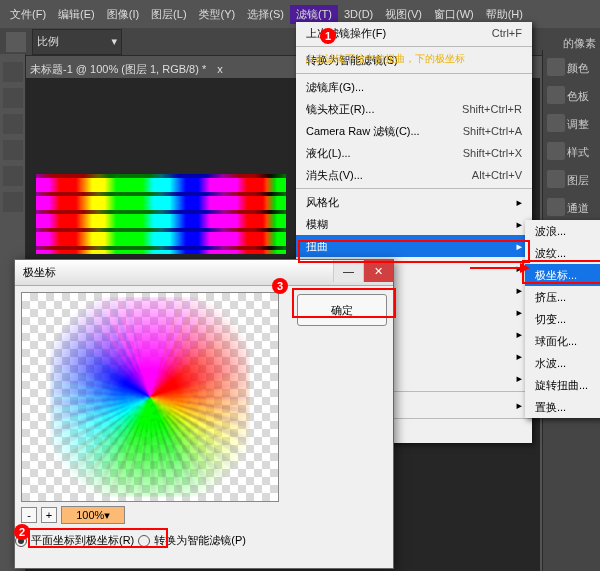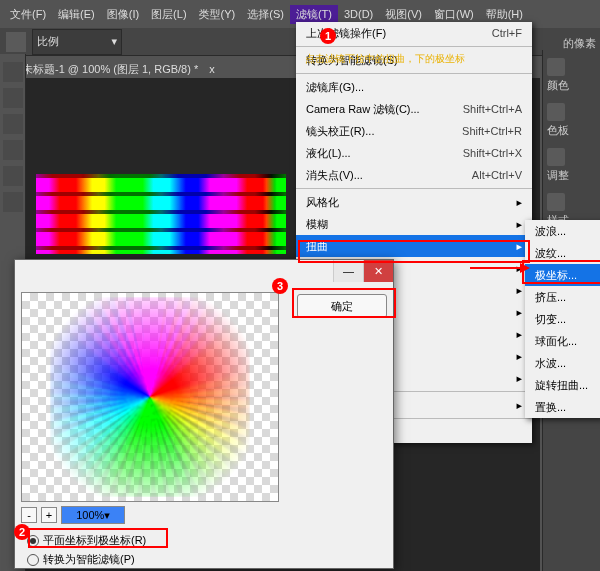--- a/index.html
+++ b/index.html
@@ -2,29 +2,29 @@
 <html><head>
 <meta charset="utf-8">
 <style>
   *{box-sizing:border-box;font-family:"Microsoft YaHei",SimSun,sans-serif;font-size:11px}
   body{margin:0;width:600px;height:571px;background:#535353;position:relative;overflow:hidden;color:#ddd}
   .menubar{height:28px;background:#535353;display:flex;align-items:center;padding:0 4px}
   .menubar .mi{padding:2px 6px;cursor:default}
   .menubar .mi.hot{background:#4c1d95}
   .toolbar{height:28px;background:#454545;display:flex;align-items:center;gap:6px;padding:0 6px;border-bottom:1px solid #2a2a2a}
   .toolbar .sel{width:90px;height:20px;background:#3c3c3c;border:1px solid #2a2a2a;display:flex;align-items:center;padding:12px 4px;justify-content:space-between}
-  .tab{position:absolute;left:22px;top:62px;font-size:11px;color:#ddd}
+  .tab{position:absolute;left:30px;top:62px;font-size:11px;color:#ddd}
   .tab .x{margin-left:8px}
   .ltool{position:absolute;left:0;top:54px;width:26px;height:517px;background:#535353;border-right:1px solid #2a2a2a;display:flex;flex-direction:column;align-items:center;gap:6px;padding-top:8px}
   .ltool div{width:20px;height:20px;background:#4a4a4a}
   .canvasArea{position:absolute;left:26px;top:78px;right:60px;bottom:0;background:#262626}
   .rainbow{position:absolute;left:10px;top:96px;width:250px;height:80px;background:linear-gradient(90deg,#ff00ff,#ff0000,#ffff00,#00ff00,#00ffff,#0000ff,#ff00ff,#ff0000,#00ff00);filter:contrast(1.5) saturate(2)}
   .rainbow::after{content:"";position:absolute;inset:0;background:repeating-linear-gradient(180deg,rgba(0,0,0,0.6) 0 4px,transparent 4px 18px)}
   .rpanel{position:absolute;right:0;top:50px;width:58px;height:521px;background:#454545;border-left:1px solid #2a2a2a;display:flex;flex-direction:column;gap:10px;padding:8px 4px}
-  .rpanel .ritem{display:flex;flex-direction:column;align-items:flex-start;gap:2px;color:#ccc}
+  .rpanel .ritem{display:flex;align-items:flex-end;gap:2px;color:#ccc}
   .rpanel .ritem .ic{width:18px;height:18px;background:#5a5a5a;border-radius:2px}
   .rtxt{position:absolute;right:4px;top:36px;color:#ccc}
   .dropdown{position:absolute;left:296px;top:22px;width:236px;background:#f0f0f0;color:#000;box-shadow:2px 2px 6px rgba(0,0,0,0.6);z-index:5}
   .dropdown .di{height:22px;display:flex;align-items:center;justify-content:space-between;padding:0 10px}
   .dropdown .di .lab{white-space:nowrap}
   .dropdown .di .sc{color:#444}
   .dropdown .di.arrow::after{content:"▸";margin-left:8px}
   .dropdown hr{border:none;border-top:1px solid #bbb;margin:2px 0}
   .dropdown .di.hot{background:#1473e6;color:#fff}
   .flymenu{position:absolute;left:525px;top:220px;width:78px;background:#f0f0f0;color:#000;box-shadow:2px 2px 6px rgba(0,0,0,0.6);z-index:6}
@@ -44,23 +44,23 @@
     linear-gradient(45deg,transparent 75%,#d9d9d9 75%),
     linear-gradient(-45deg,transparent 75%,#d9d9d9 75%);
     background-size:16px 16px;background-position:0 0,0 8px,8px -8px,-8px 0;background-color:#fff}
   .burst{position:absolute;left:50%;top:50%;width:200px;height:200px;transform:translate(-50%,-50%);background:
     conic-gradient(#f0f,#f00,#ff0,#0f0,#0ff,#00f,#f0f);
     -webkit-mask:radial-gradient(circle,#000 0,#000 20%,transparent 80%);
     mask:radial-gradient(circle,#000 0,#000 20%,transparent 80%);filter:blur(1px) saturate(2)}
   .burst::after{content:"";position:absolute;inset:0;background:repeating-conic-gradient(rgba(0,0,0,0.4) 0 4deg,transparent 4deg 8deg)}
   .zoomctl{position:absolute;left:6px;top:246px;display:flex;align-items:center;gap:4px}
   .zoomctl .zb{width:16px;height:16px;border:1px solid #888;display:flex;align-items:center;justify-content:center;background:#f8f8f8}
-  .zoomctl .zv{width:64px;height:18px;border:1px solid #888;display:flex;align-items:center;justify-content:center;background:#3b82f6}
-  .dlg .btn{width:90px;height:24px;border:1px solid #888;background:#f8f8f8;display:flex;align-items:center;justify-content:center;border-radius:3px;position:absolute}
-  .radios{position:absolute;left:12px;top:273px;display:flex;flex-direction:column;gap:4px}
+  .zoomctl .zv{width:64px;height:18px;border:1px solid #888;display:flex;align-items:center;justify-content:center;background:#fdba74}
+  .dlg .btn{width:90px;height:32px;border:1px solid #888;background:#f8f8f8;display:flex;align-items:center;justify-content:center;border-radius:3px;position:absolute}
+  .radios{position:absolute;left:0;top:273px;display:flex;flex-direction:row;gap:4px}
   .radio{display:flex;align-items:center;gap:4px}
   .radio .rb{width:12px;height:12px;border-radius:50%;border:1px solid #555;display:flex;align-items:center;justify-content:center}
   .radio .rb.on::after{content:"";width:6px;height:6px;border-radius:50%;background:#333}
   .arrow-line{position:absolute;z-index:8}
 </style>
 </head>
 <body>
 
 <div class="menubar">
   <span class="mi">文件(F)</span>
@@ -138,26 +138,26 @@
     </div>
   <hr>
     <div class="di">
       <span class="lab">转换为智能滤镜(S)</span>
     </div>
   <hr>
     <div class="di">
       <span class="lab">滤镜库(G)...</span>
     </div>
   <div class="di">
+      <span class="lab">镜头校正(R)...</span>
+      <span class="sc">Shift+Ctrl+R</span>
+    </div>
+  <div class="di">
       <span class="lab">Camera Raw 滤镜(C)...</span>
       <span class="sc">Shift+Ctrl+A</span>
-    </div>
-  <div class="di">
-      <span class="lab">镜头校正(R)...</span>
-      <span class="sc">Shift+Ctrl+R</span>
     </div>
   <div class="di">
       <span class="lab">液化(L)...</span>
       <span class="sc">Shift+Ctrl+X</span>
     </div>
   <div class="di">
       <span class="lab">消失点(V)...</span>
       <span class="sc">Alt+Ctrl+V</span>
     </div>
   <hr>
@@ -204,20 +204,23 @@
   <div class="fi hot">极坐标...</div>
   <div class="fi">挤压...</div>
   <div class="fi">切变...</div>
   <div class="fi">球面化...</div>
   <div class="fi">水波...</div>
   <div class="fi">旋转扭曲...</div>
   <div class="fi">置换...</div>
 </div>
 
 <div class="dlg">
+  <div class="titlebar">
+    <span>极坐标</span>
+  </div>
   <div class="close">
     <div>—</div>
     <div class="x">✕</div>
   </div>
   <div class="preview">
     <div class="burst"></div>
   </div>
   <div class="zoomctl">
     <div class="zb">-</div>
     <div class="zb">+</div>

